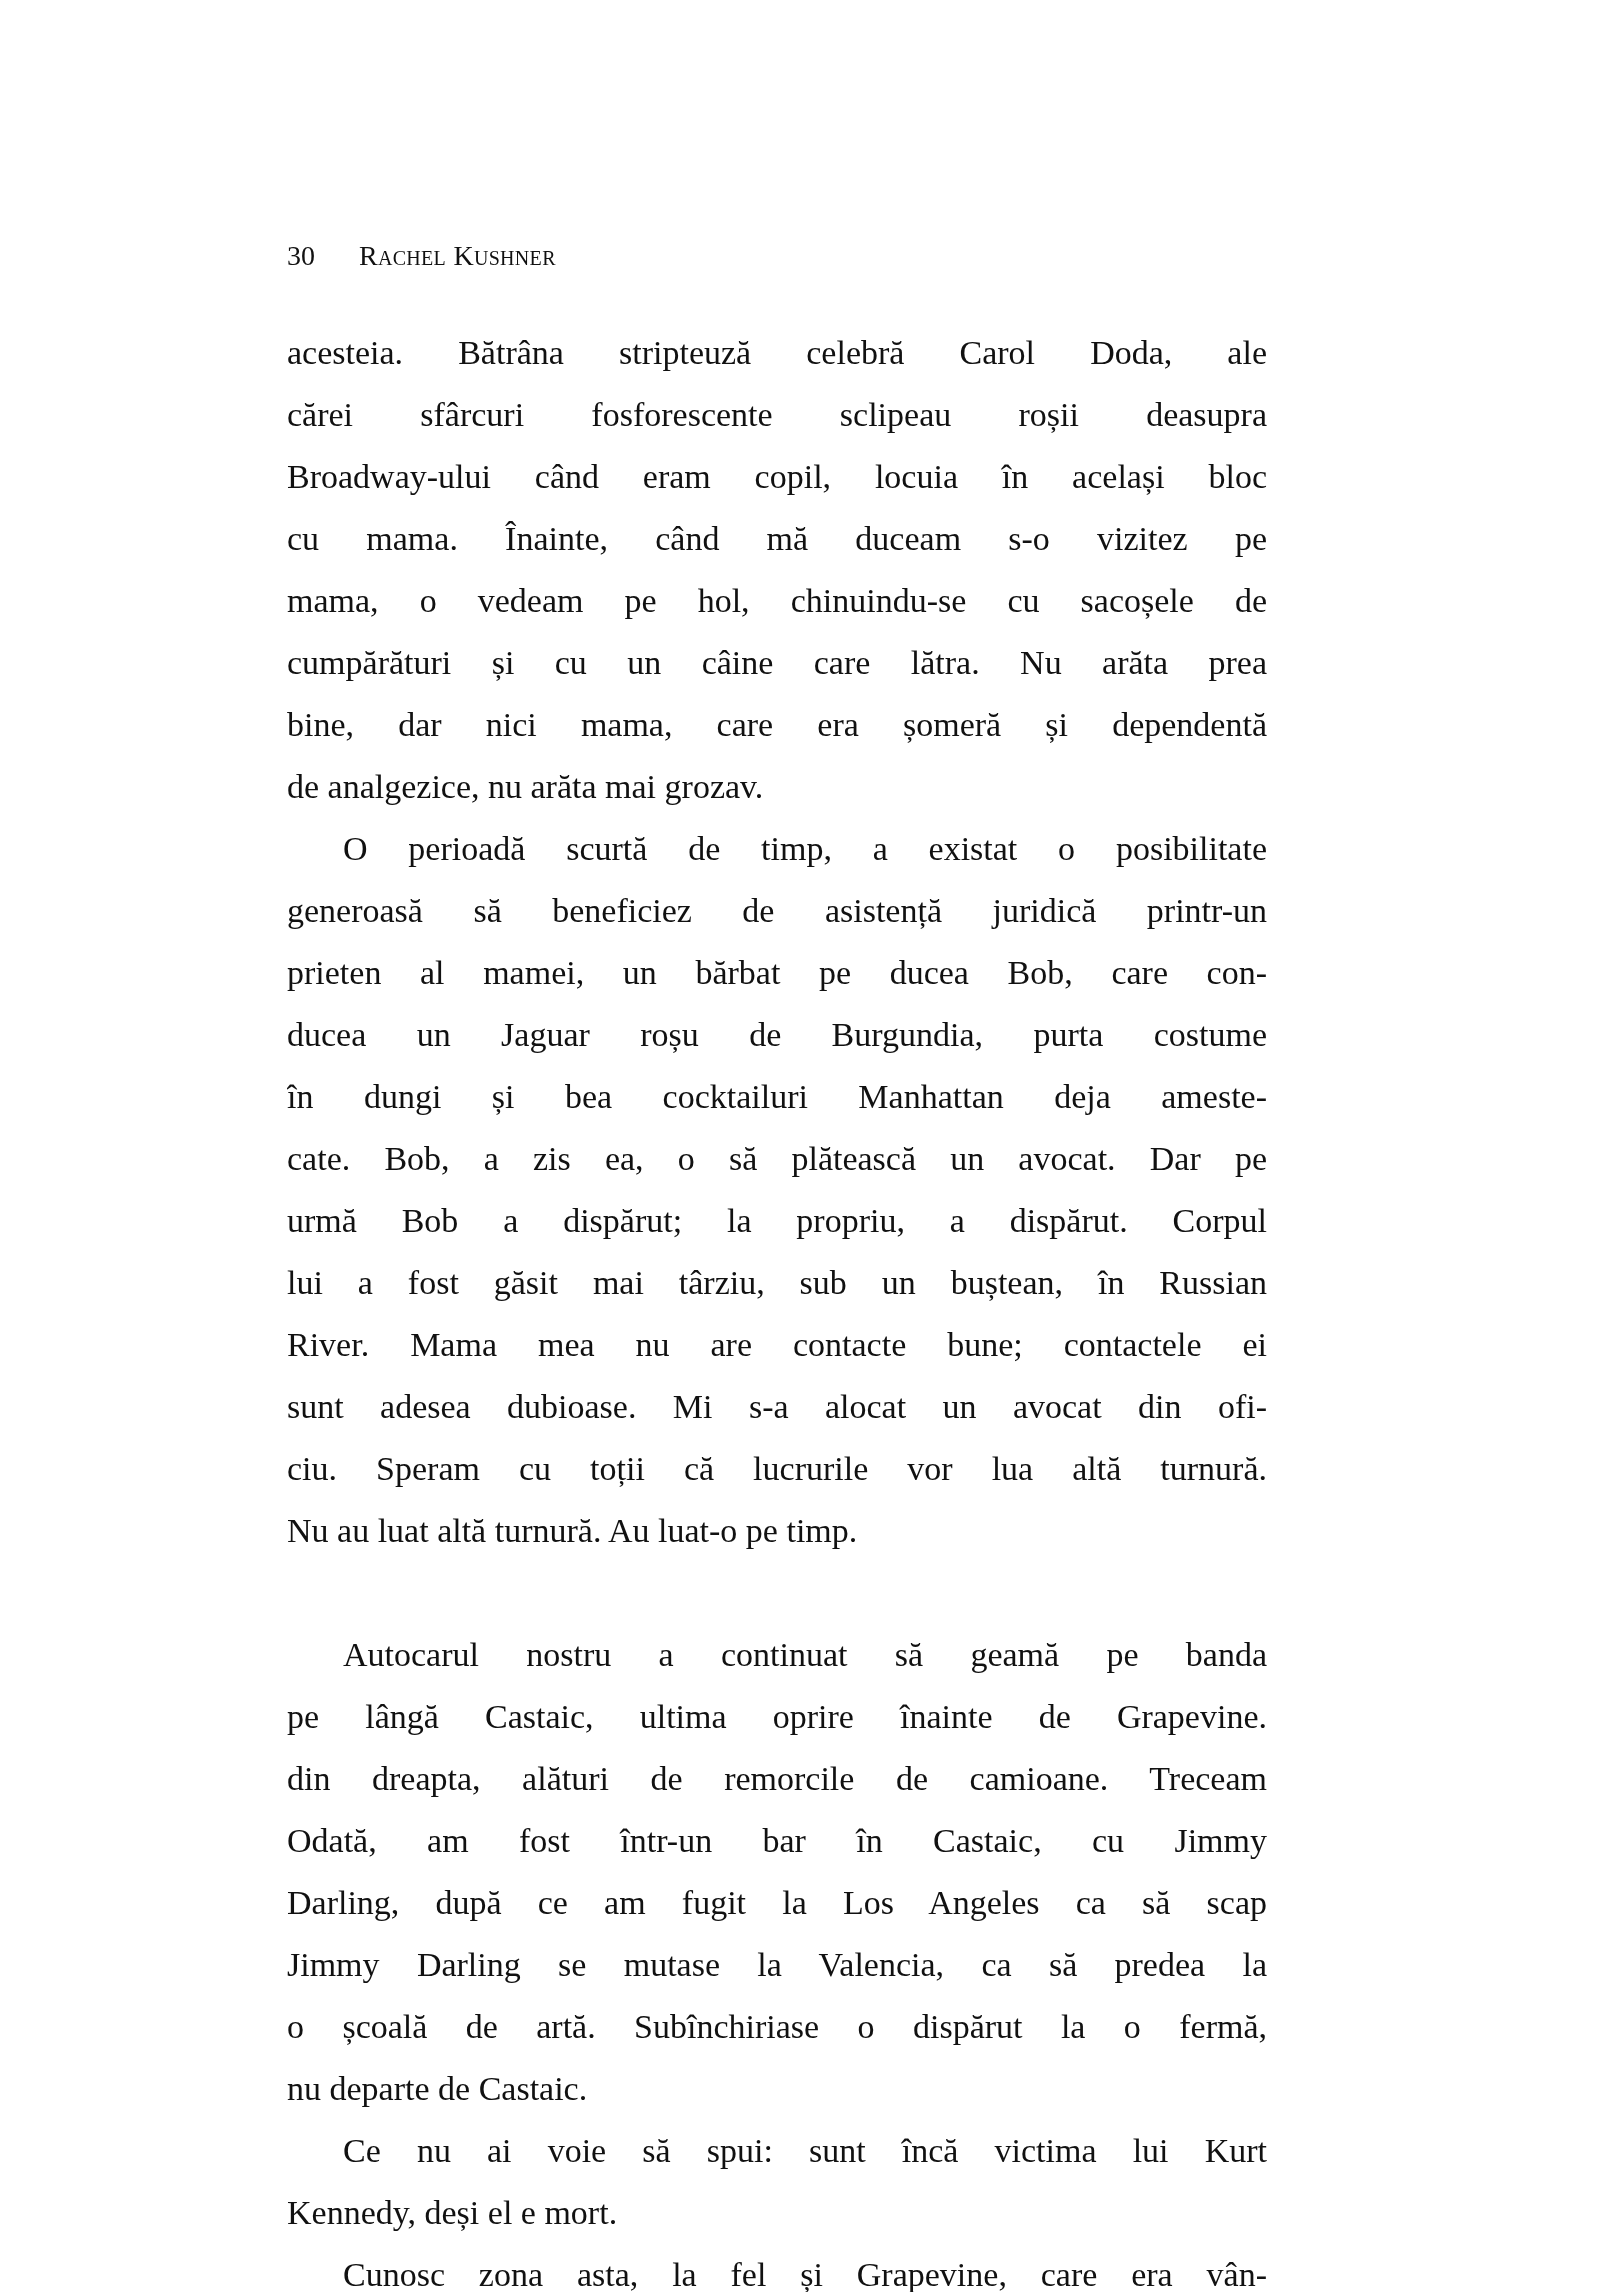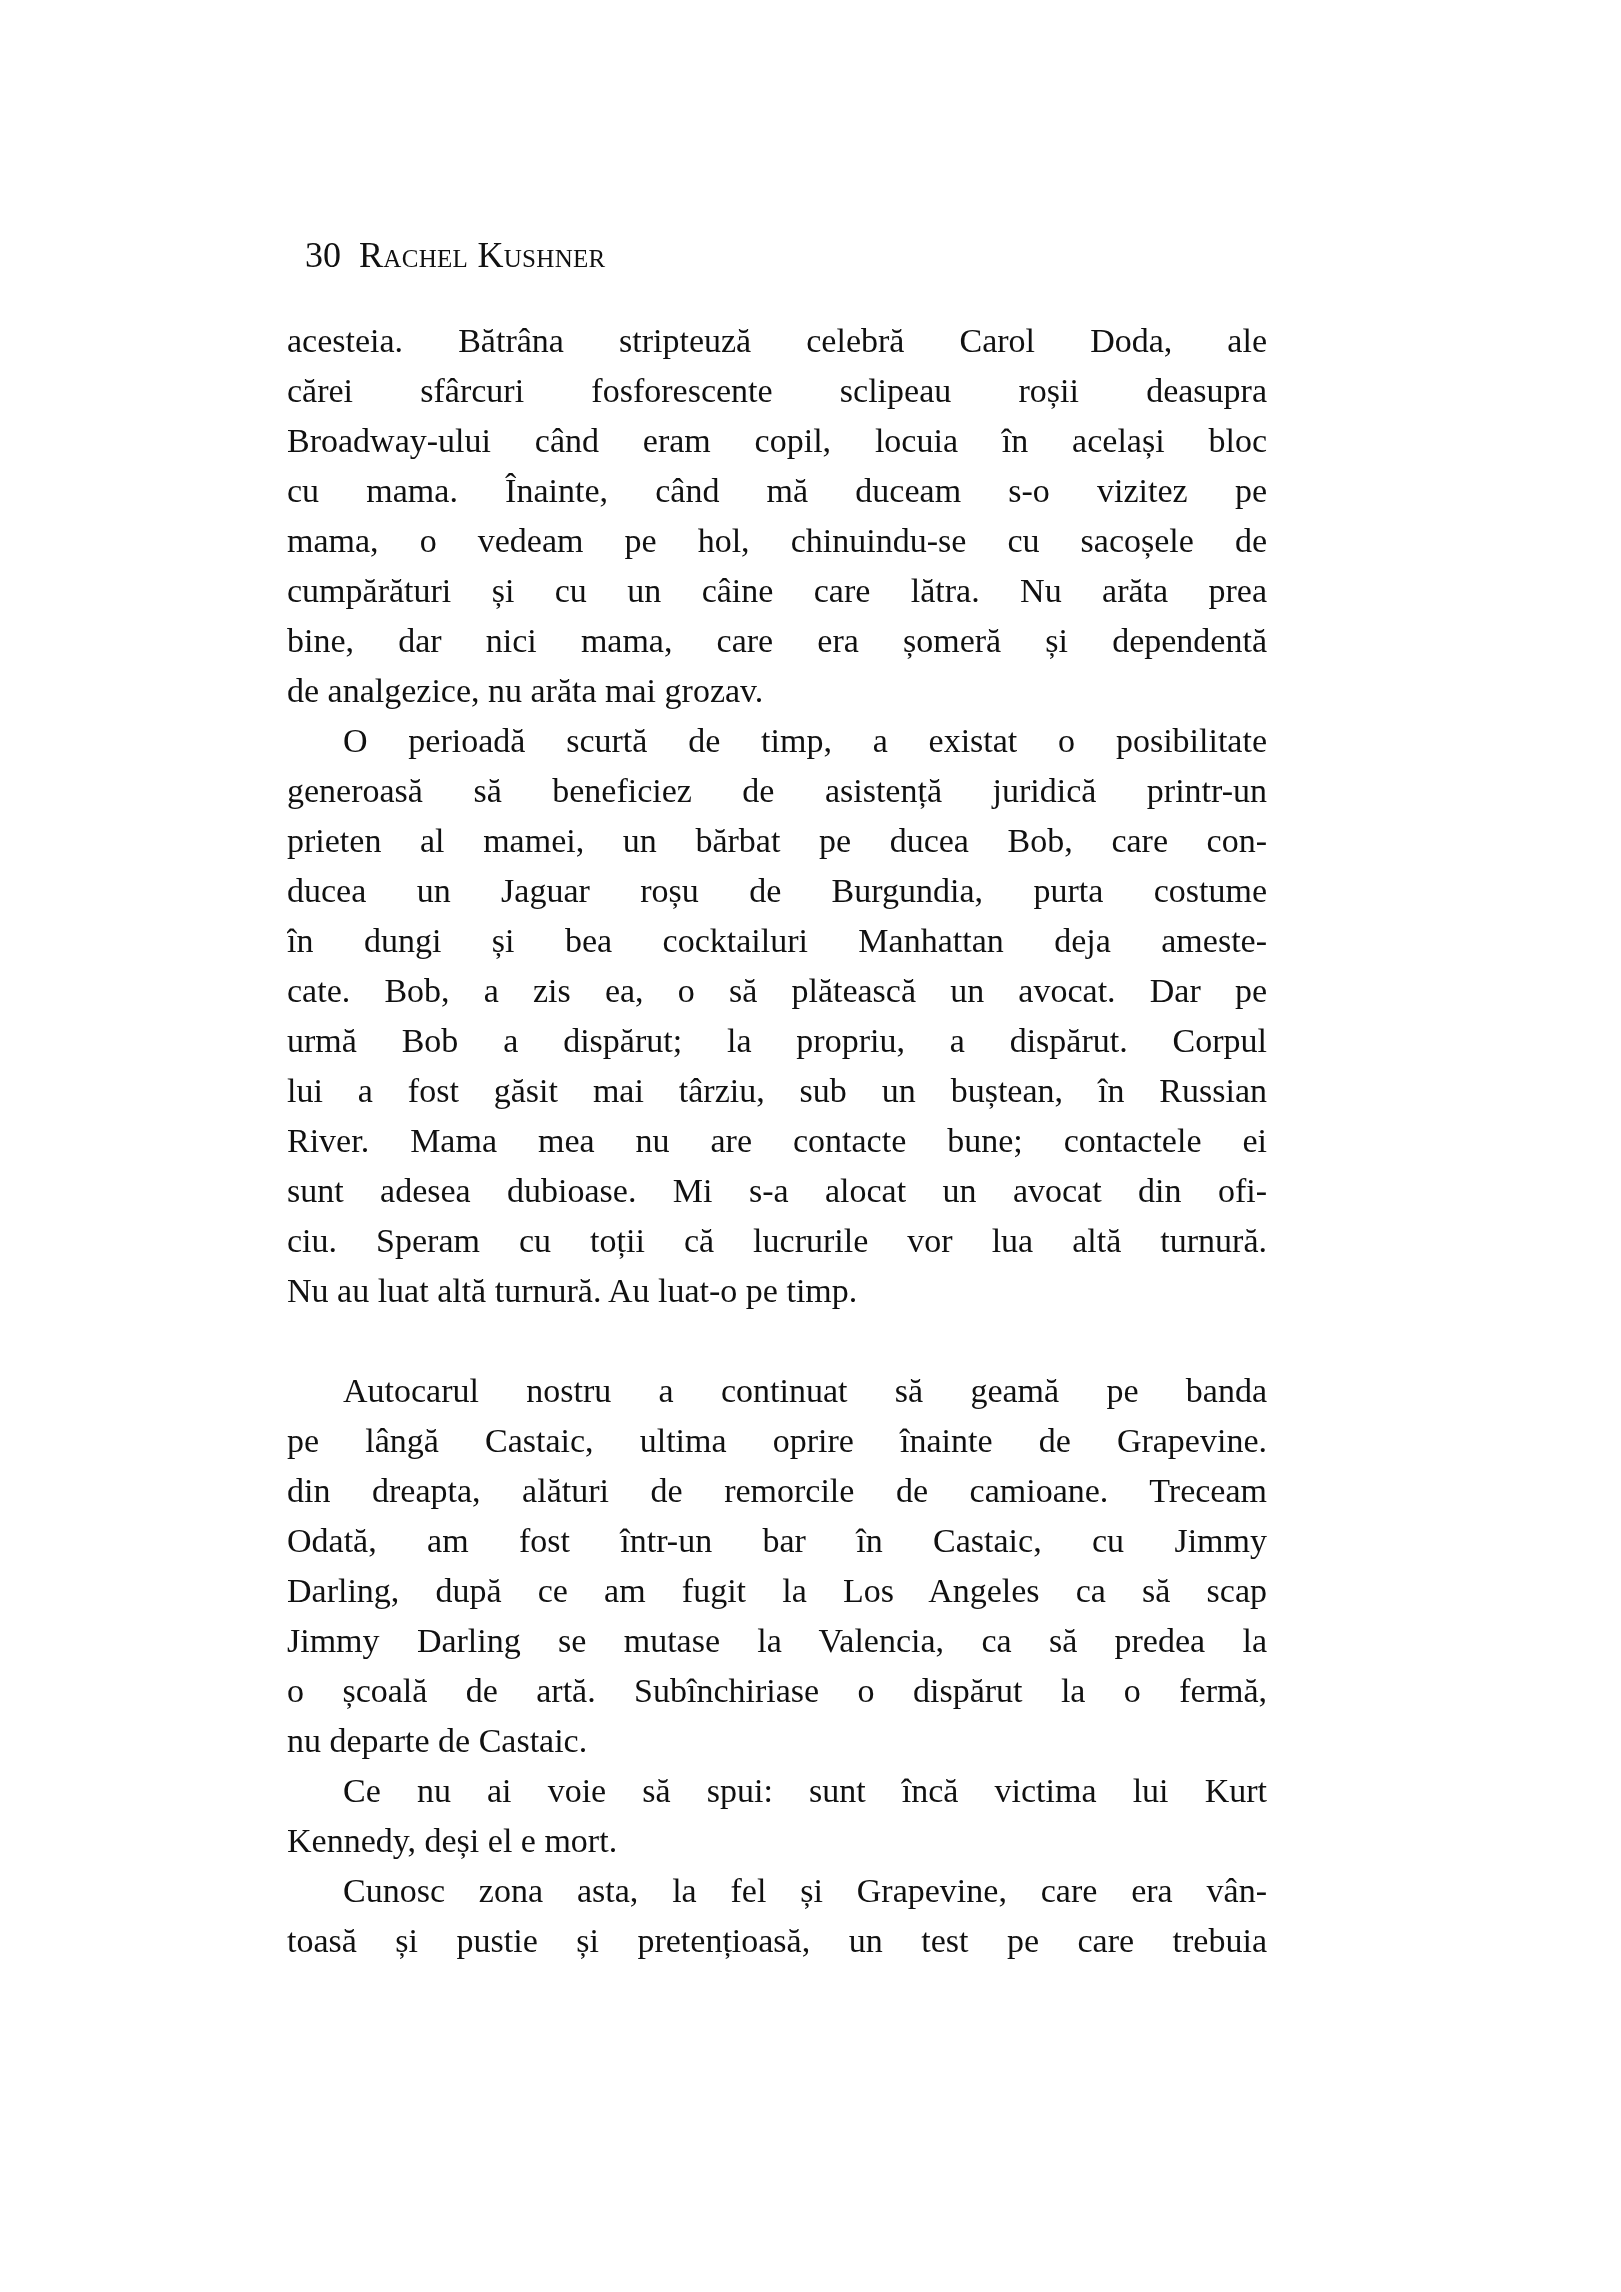--- a/index.html
+++ b/index.html
@@ -21,23 +21,22 @@
     width: 1621px;
     height: 2293px;
     background: #ffffff;
   }
   .running-head {
     position: absolute;
     left: 287px;
     top: 239px;
     height: 33px;
     line-height: 33px;
-    font-size: 36px;
+    font-size: 28px;
     white-space: nowrap;
-    text-align: center;
   }
   .running-head .page-number {
     display: inline-block;
     width: 72px;
   }
   .running-head .author {
     font-variant: small-caps;
     letter-spacing: 0.3px;
   }
   .body-text {
@@ -49,20 +48,21 @@
     line-height: 50px;
   }
   .line {
     display: block;
     height: 50px;
     white-space: nowrap;
     text-align: justify;
     text-align-last: justify;
     white-space: normal;
     overflow: hidden;
+    margin-top: 12px;
   }
   .line.last {
     text-align-last: left;
   }
   .line.indent {
     text-indent: 56px;
   }
   .line.blank {
     height: 50px;
   }

